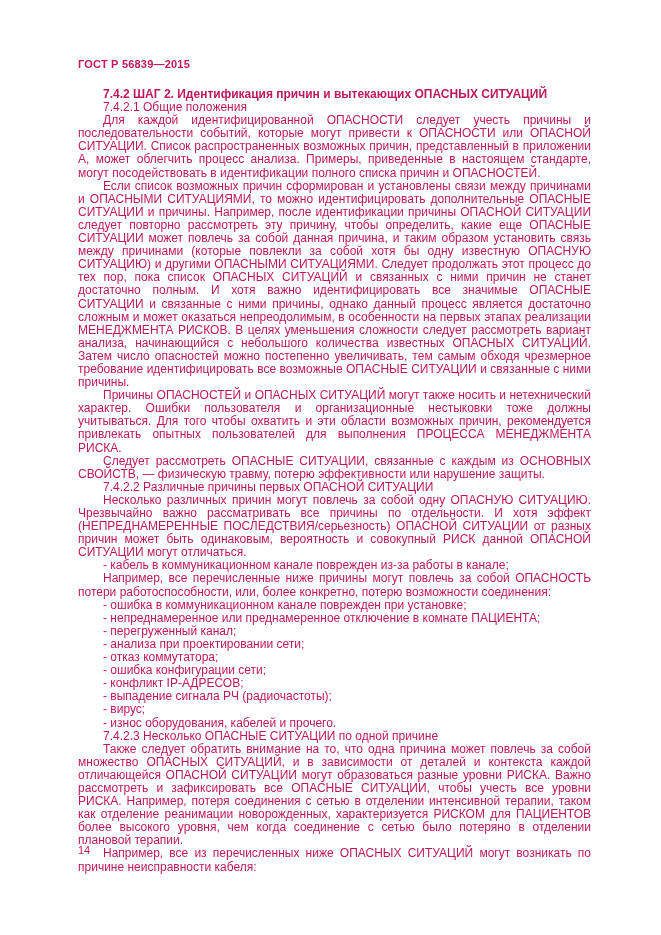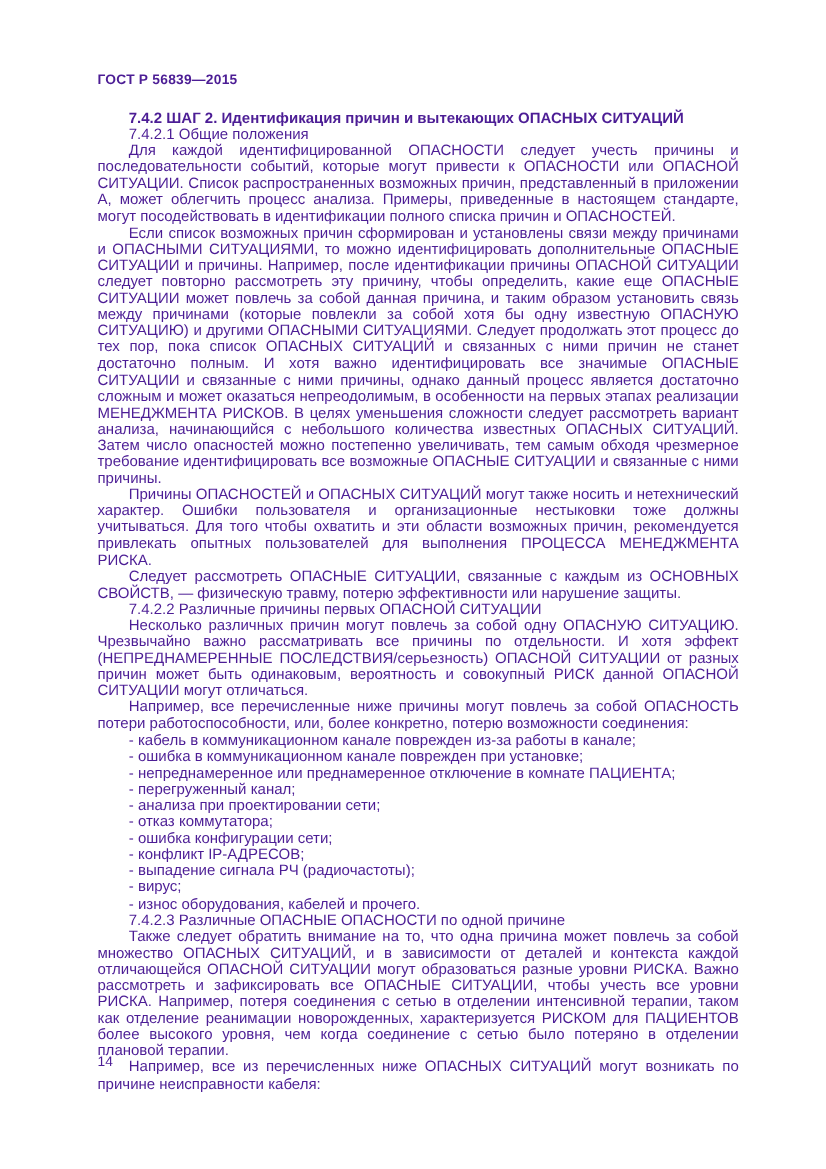--- a/index.html
+++ b/index.html
@@ -5,21 +5,21 @@
   html, body {
     margin: 0;
     padding: 0;
     background: #ffffff;
   }
   .page {
     position: relative;
     width: 661px;
     height: 935px;
     background: #ffffff;
-    color: #4c1d95;
+    color: #be185d;
     font-family: "Liberation Sans", sans-serif;
     overflow: hidden;
     box-sizing: border-box;
   }
   .running-header {
     position: absolute;
     top: 58px;
     left: 78px;
     font-size: 11px;
     font-weight: bold;
@@ -70,31 +70,31 @@
 
   <div class="content">
       <div class="block heading">7.4.2 ШАГ 2. Идентификация причин и вытекающих ОПАСНЫХ СИТУАЦИЙ</div>
       <div class="block subheading">7.4.2.1 Общие положения</div>
       <div class="block paragraph">Для каждой идентифицированной ОПАСНОСТИ следует учесть причины и последовательности событий, которые могут привести к ОПАСНОСТИ или ОПАСНОЙ СИТУАЦИИ. Список распространенных возможных причин, представленный в приложении А, может облегчить процесс анализа. Примеры, приведенные в настоящем стандарте, могут посодействовать в идентификации полного списка причин и ОПАСНОСТЕЙ.</div>
       <div class="block paragraph">Если список возможных причин сформирован и установлены связи между причинами и ОПАСНЫМИ СИТУАЦИЯМИ, то можно идентифицировать дополнительные ОПАСНЫЕ СИТУАЦИИ и причины. Например, после идентификации причины ОПАСНОЙ СИТУАЦИИ следует повторно рассмотреть эту причину, чтобы определить, какие еще ОПАСНЫЕ СИТУАЦИИ может повлечь за собой данная причина, и таким образом установить связь между причинами (которые повлекли за собой хотя бы одну известную ОПАСНУЮ СИТУАЦИЮ) и другими ОПАСНЫМИ СИТУАЦИЯМИ. Следует продолжать этот процесс до тех пор, пока список ОПАСНЫХ СИТУАЦИЙ и связанных с ними причин не станет достаточно полным. И хотя важно идентифицировать все значимые ОПАСНЫЕ СИТУАЦИИ и связанные с ними причины, однако данный процесс является достаточно сложным и может оказаться непреодолимым, в особенности на первых этапах реализации МЕНЕДЖМЕНТА РИСКОВ. В целях уменьшения сложности следует рассмотреть вариант анализа, начинающийся с небольшого количества известных ОПАСНЫХ СИТУАЦИЙ. Затем число опасностей можно постепенно увеличивать, тем самым обходя чрезмерное требование идентифицировать все возможные ОПАСНЫЕ СИТУАЦИИ и связанные с ними причины.</div>
       <div class="block paragraph">Причины ОПАСНОСТЕЙ и ОПАСНЫХ СИТУАЦИЙ могут также носить и нетехнический характер. Ошибки пользователя и организационные нестыковки тоже должны учитываться. Для того чтобы охватить и эти области возможных причин, рекомендуется привлекать опытных пользователей для выполнения ПРОЦЕССА МЕНЕДЖМЕНТА РИСКА.</div>
       <div class="block paragraph">Следует рассмотреть ОПАСНЫЕ СИТУАЦИИ, связанные с каждым из ОСНОВНЫХ СВОЙСТВ, — физическую травму, потерю эффективности или нарушение защиты.</div>
       <div class="block subheading">7.4.2.2 Различные причины первых ОПАСНОЙ СИТУАЦИИ</div>
       <div class="block paragraph">Несколько различных причин могут повлечь за собой одну ОПАСНУЮ СИТУАЦИЮ. Чрезвычайно важно рассматривать все причины по отдельности. И хотя эффект (НЕПРЕДНАМЕРЕННЫЕ ПОСЛЕДСТВИЯ/серьезность) ОПАСНОЙ СИТУАЦИИ от разных причин может быть одинаковым, вероятность и совокупный РИСК данной ОПАСНОЙ СИТУАЦИИ могут отличаться.</div>
+      <div class="block list-item">- кабель в коммуникационном канале поврежден из-за работы в канале;</div>
       <div class="block paragraph">Например, все перечисленные ниже причины могут повлечь за собой ОПАСНОСТЬ потери работоспособности, или, более конкретно, потерю возможности соединения:</div>
-      <div class="block list-item">- кабель в коммуникационном канале поврежден из-за работы в канале;</div>
       <div class="block list-item">- ошибка в коммуникационном канале поврежден при установке;</div>
       <div class="block list-item">- непреднамеренное или преднамеренное отключение в комнате ПАЦИЕНТА;</div>
       <div class="block list-item">- перегруженный канал;</div>
       <div class="block list-item">- анализа при проектировании сети;</div>
       <div class="block list-item">- отказ коммутатора;</div>
       <div class="block list-item">- ошибка конфигурации сети;</div>
       <div class="block list-item">- конфликт IP-АДРЕСОВ;</div>
       <div class="block list-item">- выпадение сигнала РЧ (радиочастоты);</div>
       <div class="block list-item">- вирус;</div>
       <div class="block list-item">- износ оборудования, кабелей и прочего.</div>
-      <div class="block subheading">7.4.2.3 Различные ОПАСНЫЕ ОПАСНОСТИ по одной причине</div>
+      <div class="block subheading">7.4.2.3 Несколько ОПАСНЫЕ СИТУАЦИИ по одной причине</div>
       <div class="block paragraph">Также следует обратить внимание на то, что одна причина может повлечь за собой множество ОПАСНЫХ СИТУАЦИЙ, и в зависимости от деталей и контекста каждой отличающейся ОПАСНОЙ СИТУАЦИИ могут образоваться разные уровни РИСКА. Важно рассмотреть и зафиксировать все ОПАСНЫЕ СИТУАЦИИ, чтобы учесть все уровни РИСКА. Например, потеря соединения с сетью в отделении интенсивной терапии, таком как отделение реанимации новорожденных, характеризуется РИСКОМ для ПАЦИЕНТОВ более высокого уровня, чем когда соединение с сетью было потеряно в отделении плановой терапии.</div>
       <div class="block paragraph">Например, все из перечисленных ниже ОПАСНЫХ СИТУАЦИЙ могут возникать по причине неисправности кабеля:</div>
     </div>
 
   <div class="page-number">14</div>
 </div>
 
 </body></html>

